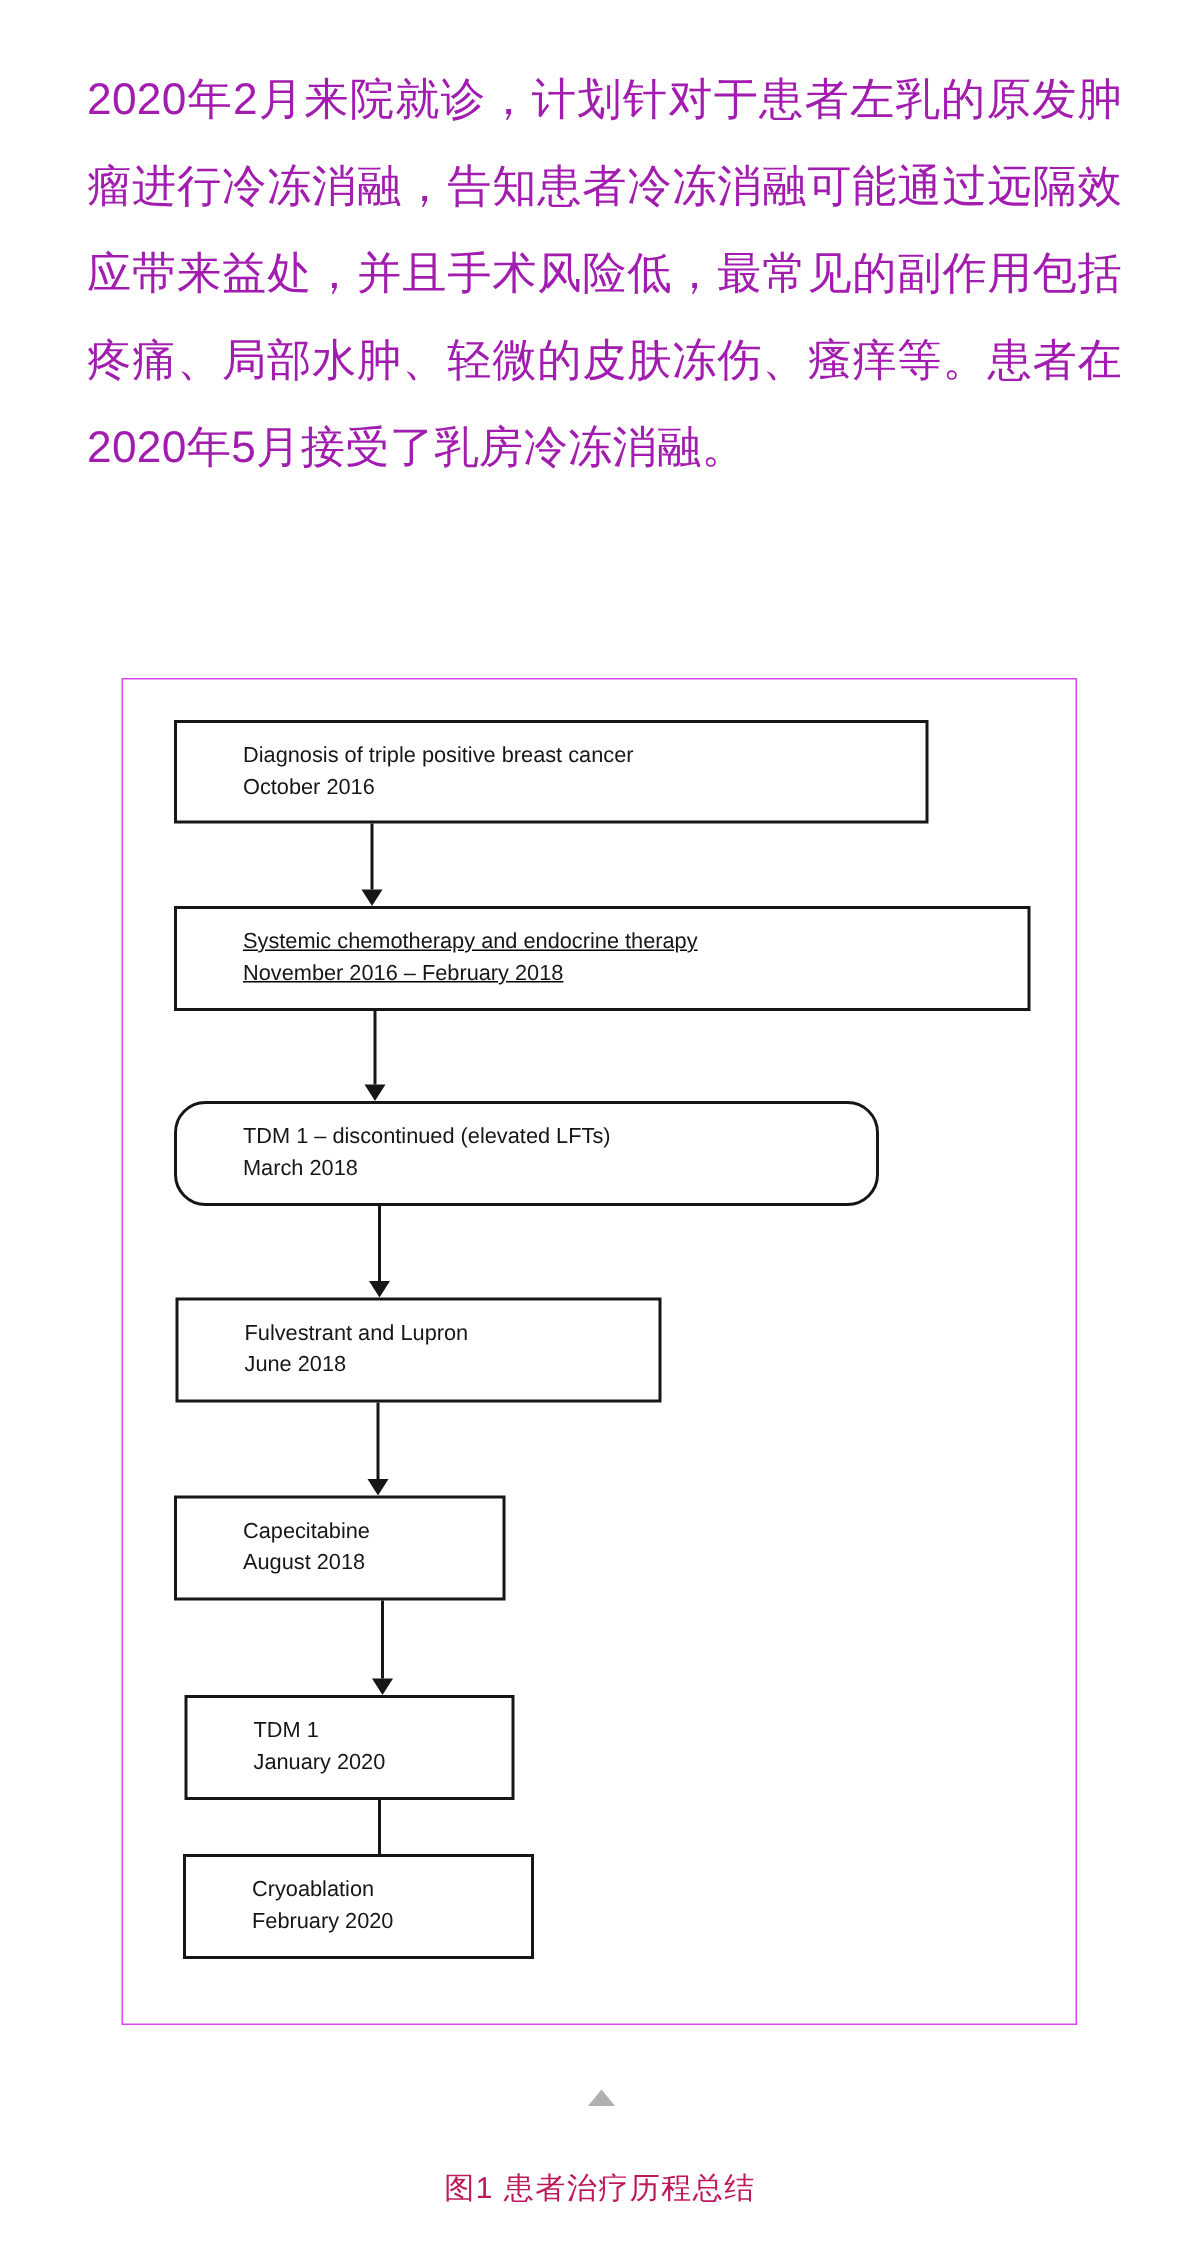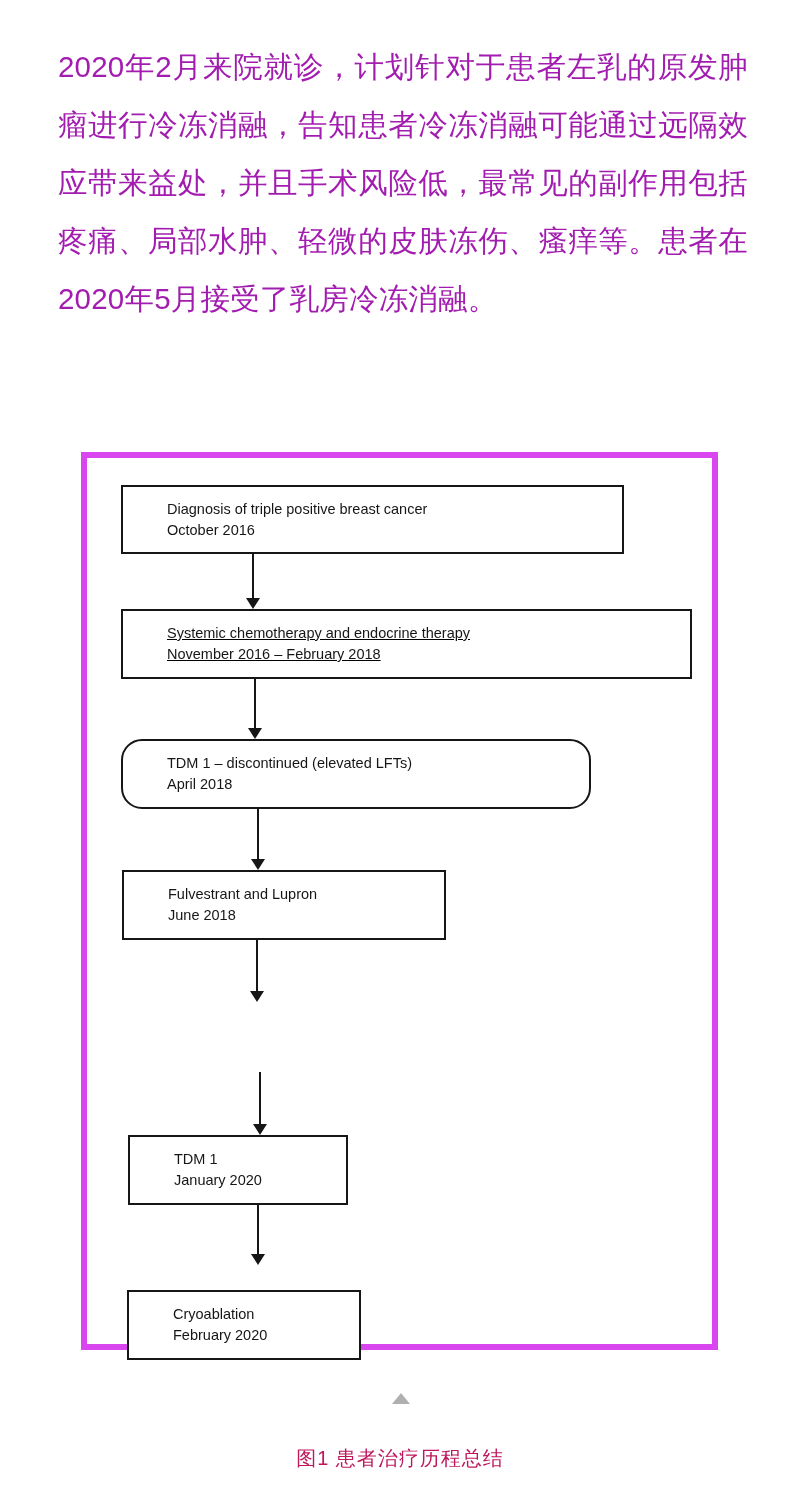--- a/index.html
+++ b/index.html
@@ -29,21 +29,21 @@
     text-justify: inter-character;
   }
 
   
   #figure-frame {
     position: absolute;
     left: 81px;
     top: 452px;
     width: 637px;
     height: 898px;
-    border: 6px solid #d946ef;
+    border: 1px solid #d946ef;
     background: #ffffff;
     box-sizing: border-box;
   }
 
   .flow-box {
     position: absolute;
     border: 2px solid #161616;
     background: #ffffff;
     box-sizing: border-box;
     padding-left: 44px;
@@ -122,51 +122,55 @@
     <div class="flow-line">Systemic chemotherapy and endocrine therapy</div>
     <div class="flow-line">November 2016 – February 2018</div>
   </div>
   <div class="flow-arrow" style="left:161px; top:221px; height:60px;">
     <div class="shaft" style="height:49px;"></div>
     <div class="head"></div>
   </div>
 
   <div class="flow-box" style="left:34px; top:281px; width:470px; height:70px;border-radius:21px;">
     <div class="flow-line">TDM 1 – discontinued (elevated LFTs)</div>
-    <div class="flow-line">April 2018</div>
+    <div class="flow-line">March 2018</div>
   </div>
   <div class="flow-arrow" style="left:164px; top:351px; height:61px;">
     <div class="shaft" style="height:50px;"></div>
     <div class="head"></div>
   </div>
 
   <div class="flow-box" style="left:35px; top:412px; width:324px; height:70px;">
     <div class="flow-line">Fulvestrant and Lupron</div>
     <div class="flow-line">June 2018</div>
   </div>
   <div class="flow-arrow" style="left:163px; top:482px; height:62px;">
     <div class="shaft" style="height:51px;"></div>
     <div class="head"></div>
   </div>
 
+  <div class="flow-box" style="left:34px; top:544px; width:221px; height:70px;">
+    <div class="flow-line">Capecitabine</div>
+    <div class="flow-line">August 2018</div>
+  </div>
   <div class="flow-arrow" style="left:166px; top:614px; height:63px;">
     <div class="shaft" style="height:52px;"></div>
     <div class="head"></div>
   </div>
 
   <div class="flow-box" style="left:41px; top:677px; width:220px; height:70px;">
     <div class="flow-line">TDM 1</div>
     <div class="flow-line">January 2020</div>
   </div>
   <div class="flow-arrow" style="left:164px; top:747px; height:60px;">
     <div class="shaft" style="height:49px;"></div>
     <div class="head"></div>
   </div>
 
-  <div class="flow-box" style="left:40px; top:832px; width:234px; height:70px;">
+  <div class="flow-box" style="left:40px; top:783px; width:234px; height:70px;">
     <div class="flow-line">Cryoablation</div>
     <div class="flow-line">February 2020</div>
   </div>
 
 </div>
 
 <div id="collapse-indicator"></div>
 
 <div id="figure-caption">图1  患者治疗历程总结</div>
 

